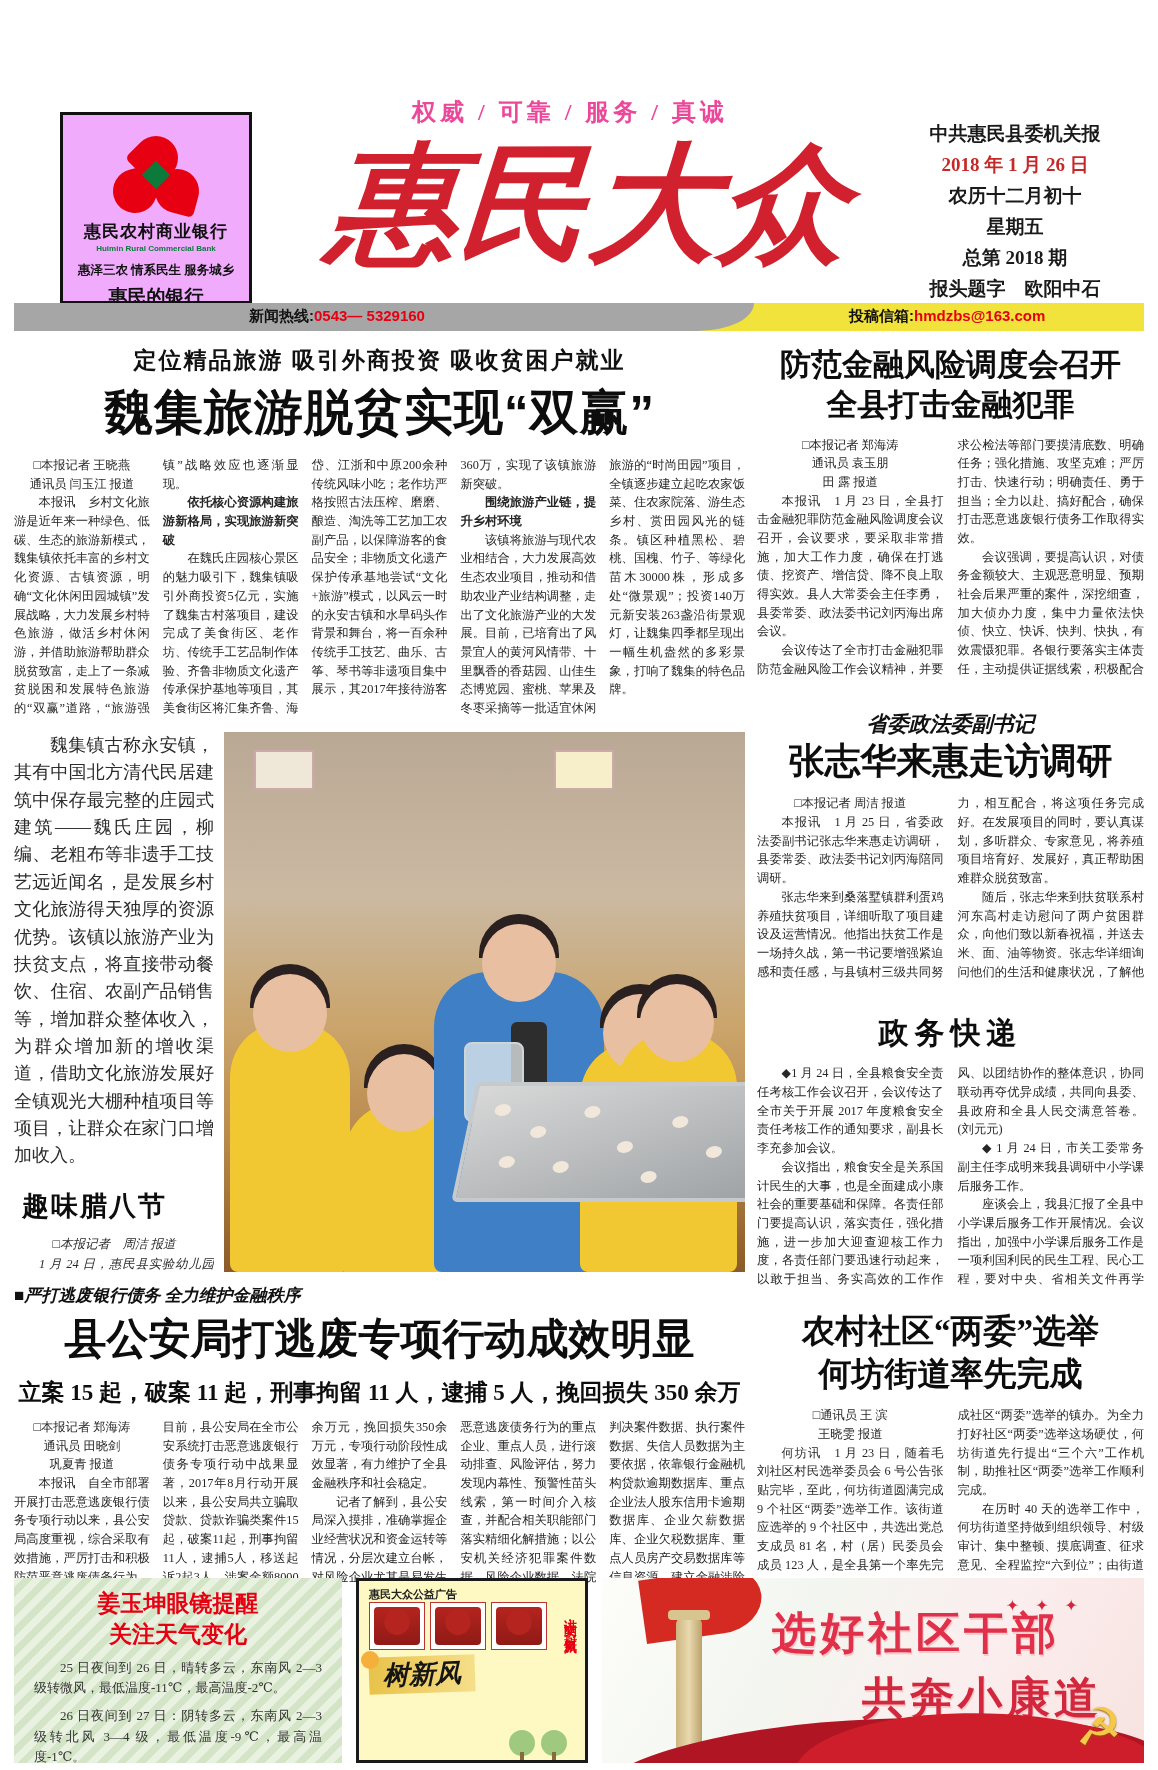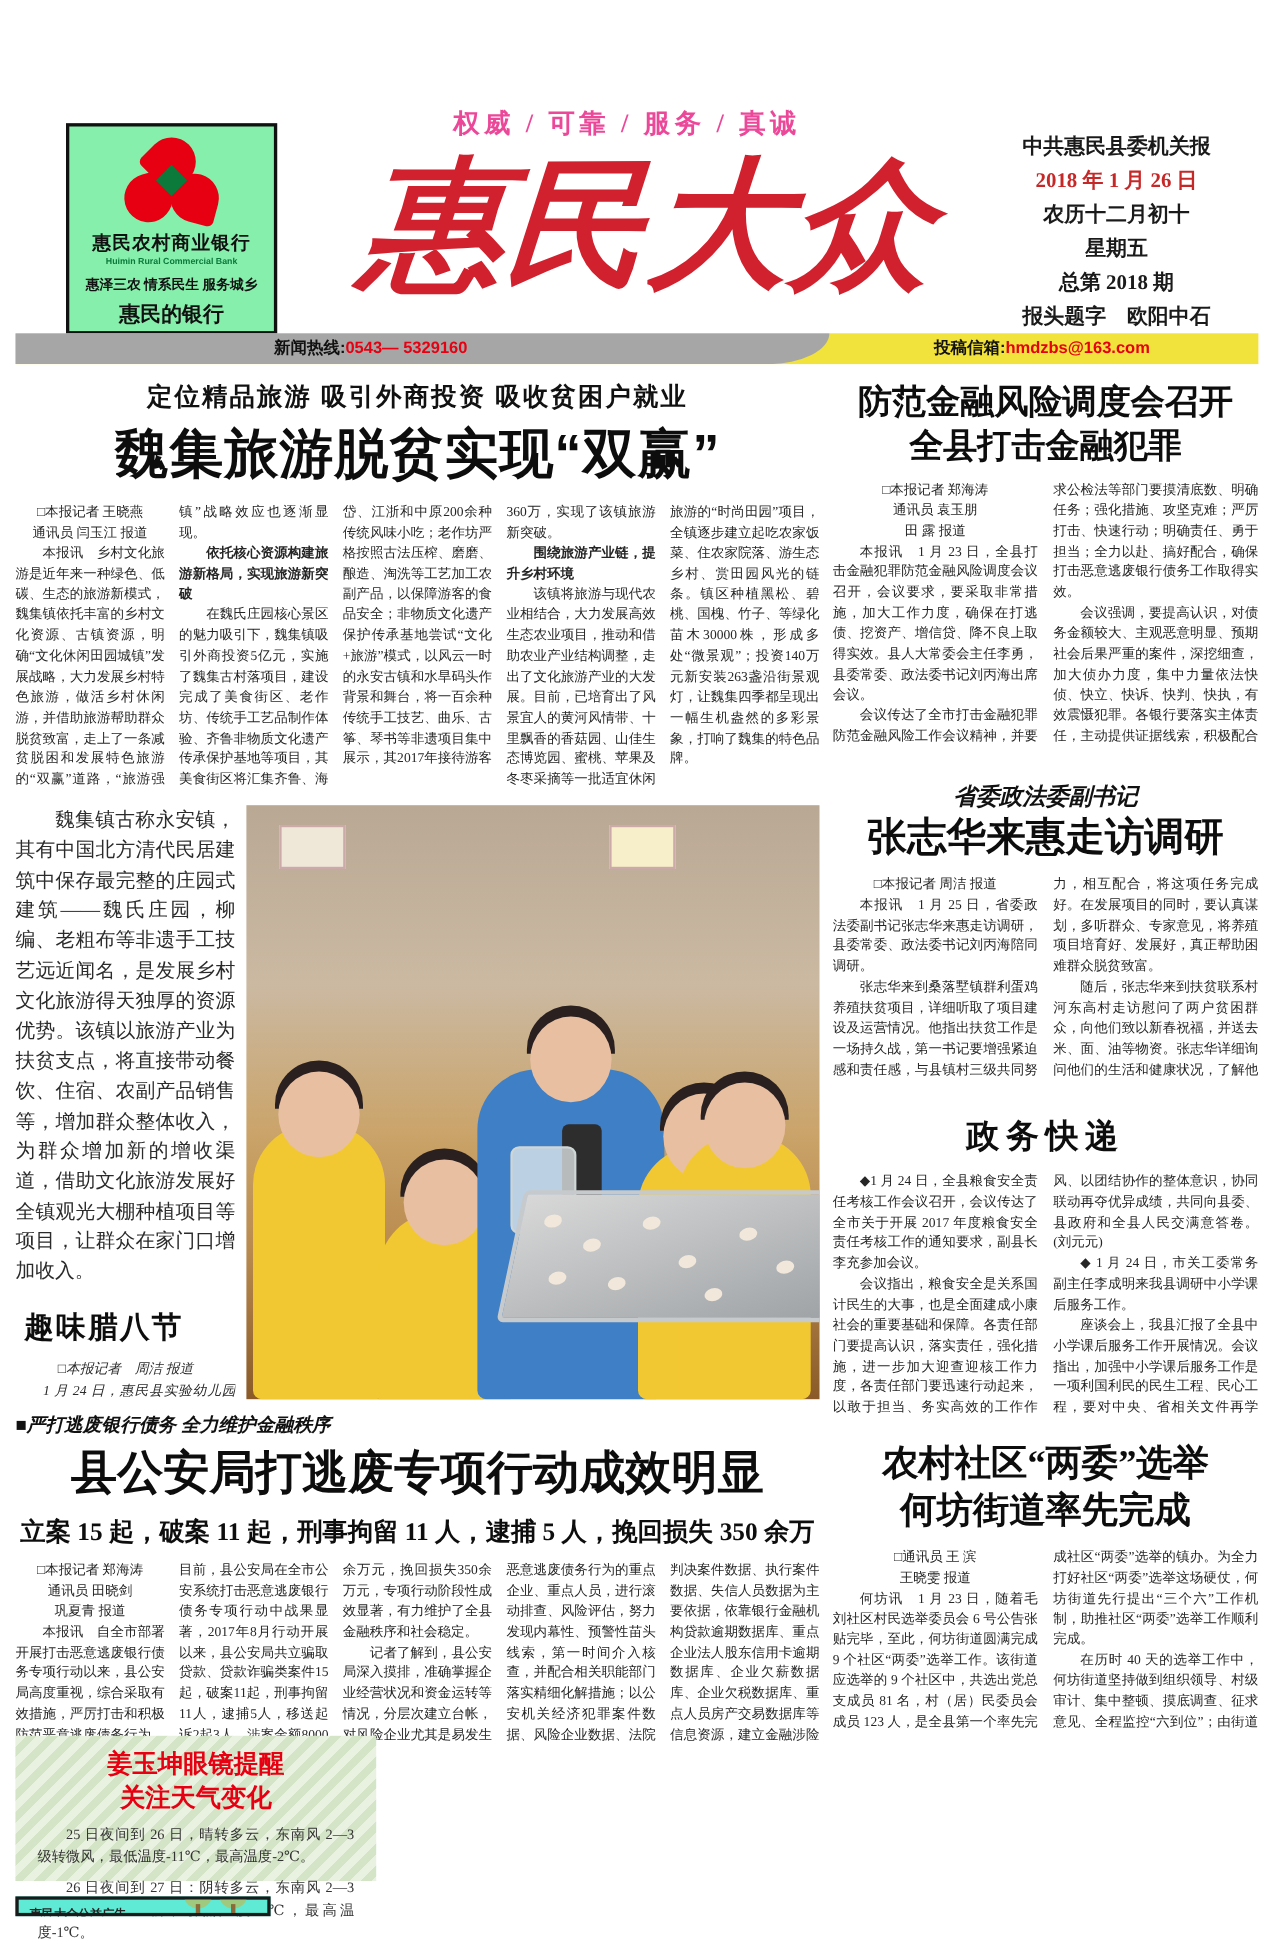--- a/index.html
+++ b/index.html
@@ -6,21 +6,21 @@
   html,body { background:#e9e9e9; }
   .page {
     position: relative; width: 1158px; height: 1770px; margin: 0 auto;
     background: #ffffff; overflow: hidden;
     font-family: "Liberation Serif","DejaVu Serif",serif; color:#2b2b2b;
   }
   
   .hdr { position:absolute; left:0; top:0; width:100%; height:302px; }
   .bank-box {
     position:absolute; left:60px; top:112px; width:192px; height:192px;
-    border:3px solid #111; background:#86efac; text-align:center; padding-top:8px;
+    border:3px solid #111; background:#f0abfc; text-align:center; padding-top:19px;
   }
   .bank-logo { position:relative; width:86px; height:80px; margin:2px auto 4px; }
   .bank-logo .petal { position:absolute; width:44px; height:44px; border-radius:50% 50% 50% 12%; background:#e60012; }
   .bank-logo .petal.p1 { left:21px; top:0; transform:rotate(45deg); }
   .bank-logo .petal.p2 { left:0; top:33px; transform:rotate(165deg); }
   .bank-logo .petal.p3 { left:42px; top:33px; transform:rotate(285deg); }
   .bank-logo .core { position:absolute; left:33px; top:29px; width:20px; height:20px; background:#0b7a3b; transform:rotate(45deg); }
   .bank-name { font-family:"Liberation Sans","DejaVu Sans",sans-serif; font-weight:900; font-size:17px; color:#111; letter-spacing:1px;}
   .bank-name-en { font-family:"Liberation Sans","DejaVu Sans",sans-serif; font-weight:700; font-size:8px; color:#0b7a3b; margin-top:1px;}
   .bank-slogan { font-weight:bold; font-size:12.5px; margin-top:9px; color:#111;}
@@ -77,26 +77,26 @@
   .photo .tray i { position:absolute; width:16px; height:12px; background:#f1e7da; border-radius:50%; display:block;}
   .photo .fig { position:absolute; bottom:0; width:120px; height:220px; border-radius:55px 55px 8px 8px; background:#f2c832;}
   .photo .fig .face { position:absolute; left:50%; top:-48px; transform:translateX(-50%); width:74px; height:78px; border-radius:50%; background:#e9bfa2;}
   .photo .fig .hair { position:absolute; left:50%; top:-58px; transform:translateX(-50%); width:80px; height:44px; border-radius:40px 40px 0 0; background:#2a2020;}
   .photo .fig.teacher { background:#3f7fc6; height:300px; width:170px;}
   .photo .bottle { position:absolute; right:38%; bottom:160px; width:36px; height:90px; background:#2d2d2d; border-radius:6px;}
   .photo .jar { position:absolute; left:46%; bottom:150px; width:60px; height:80px; background:rgba(230,235,235,.75); border-radius:8px; border:2px solid #cfd6d6;}
   
   .rc-article { margin-bottom:14px; }
   
-  .ad-row { position:absolute; left:14px; top:1578px; width:1130px; height:132px; display:flex; gap:14px;flex-direction:column;}
+  .ad-row { position:absolute; left:14px; top:1578px; width:1130px; height:185px; display:flex; gap:14px;}
   .ad-weather { width:328px; height:100%; padding:10px 20px;
     background:repeating-linear-gradient(135deg,#e9f1e0 0 7px,#d4e5c7 7px 14px);}
   .ad-weather h3 { text-align:center; color:#e60012; font-size:23px; font-family:"Liberation Sans","DejaVu Sans",sans-serif; font-weight:900; line-height:1.35;}
   .ad-weather p { font-size:13px; line-height:1.55; text-indent:2em; margin-top:8px; color:#333; text-align:justify;}
-  .ad-psa { width:232px; height:100%; background:#5eead4; border:3px solid #1a1a1a; position:relative; padding:6px 10px; overflow:hidden;}
+  .ad-psa { width:232px; height:100%; background:#fef9c3; border:3px solid #1a1a1a; position:relative; padding:6px 10px; overflow:hidden;}
   .psa-label { font-size:11px; font-weight:bold; color:#222;}
   .psa-callig { font-size:44px; font-weight:900; font-style:italic; color:#151515; letter-spacing:-2px; margin:2px 0 4px 6px; white-space:nowrap;}
   .psa-cuts { display:flex; gap:5px; }
   .psa-cuts .cut { width:56px; height:48px; background:#fff; border:1px solid #b33; position:relative; overflow:hidden;}
   .psa-cuts .cut::after { content:""; position:absolute; inset:4px; background:
      radial-gradient(circle at 50% 40%, #b5241f 0 38%, transparent 40%),
      linear-gradient(#b5241f,#8f1a16); border-radius:4px;}
   .psa-ribbon { display:inline-block; margin-top:6px; background:linear-gradient(90deg,#e8c24a,#f6df8a); color:#151515; font-weight:900; font-style:italic; font-size:26px; padding:1px 14px; transform:rotate(-2deg);}
   .psa-vertical { position:absolute; right:6px; top:28px; writing-mode:vertical-rl; color:#e60012; font-weight:bold; font-size:13px; letter-spacing:3px;}
   .psa-tree { position:absolute; bottom:4px; width:26px; height:26px; border-radius:50% 50% 50% 50%; background:#9fc97f;}

